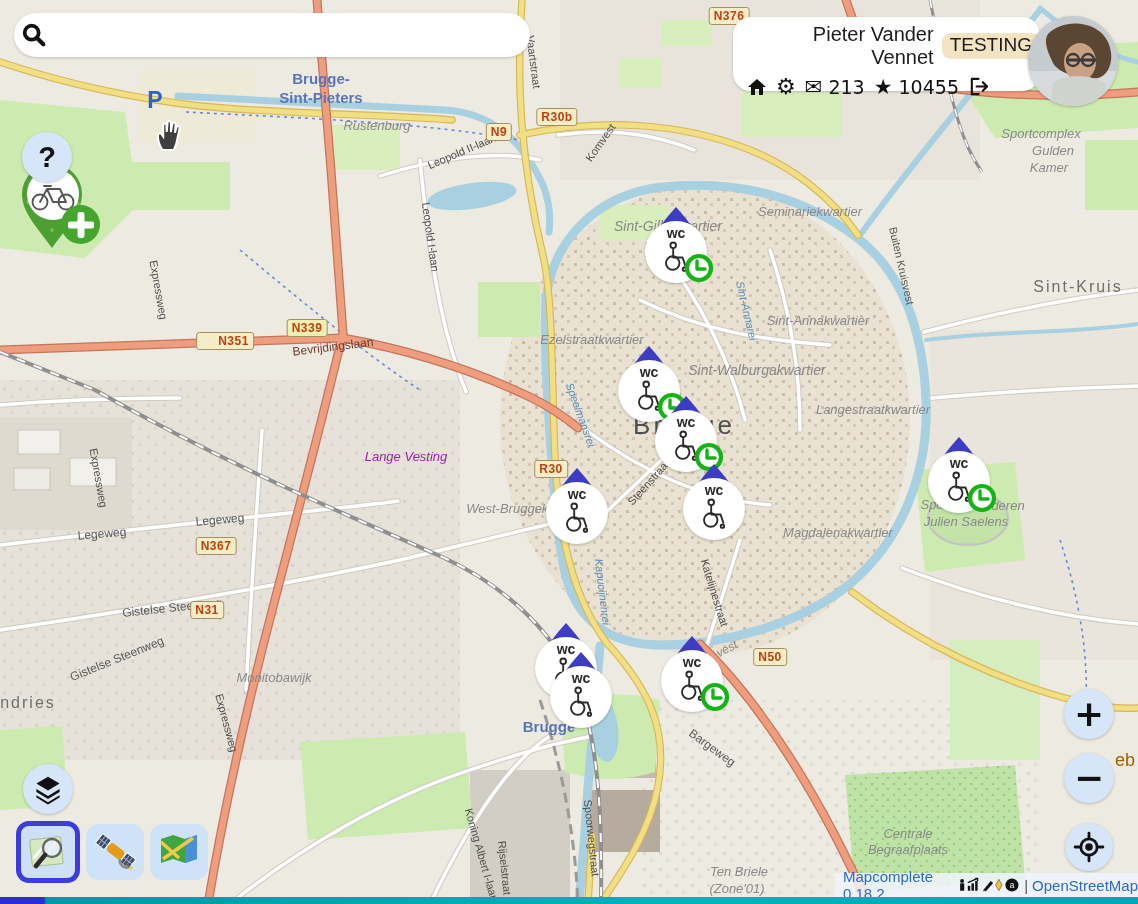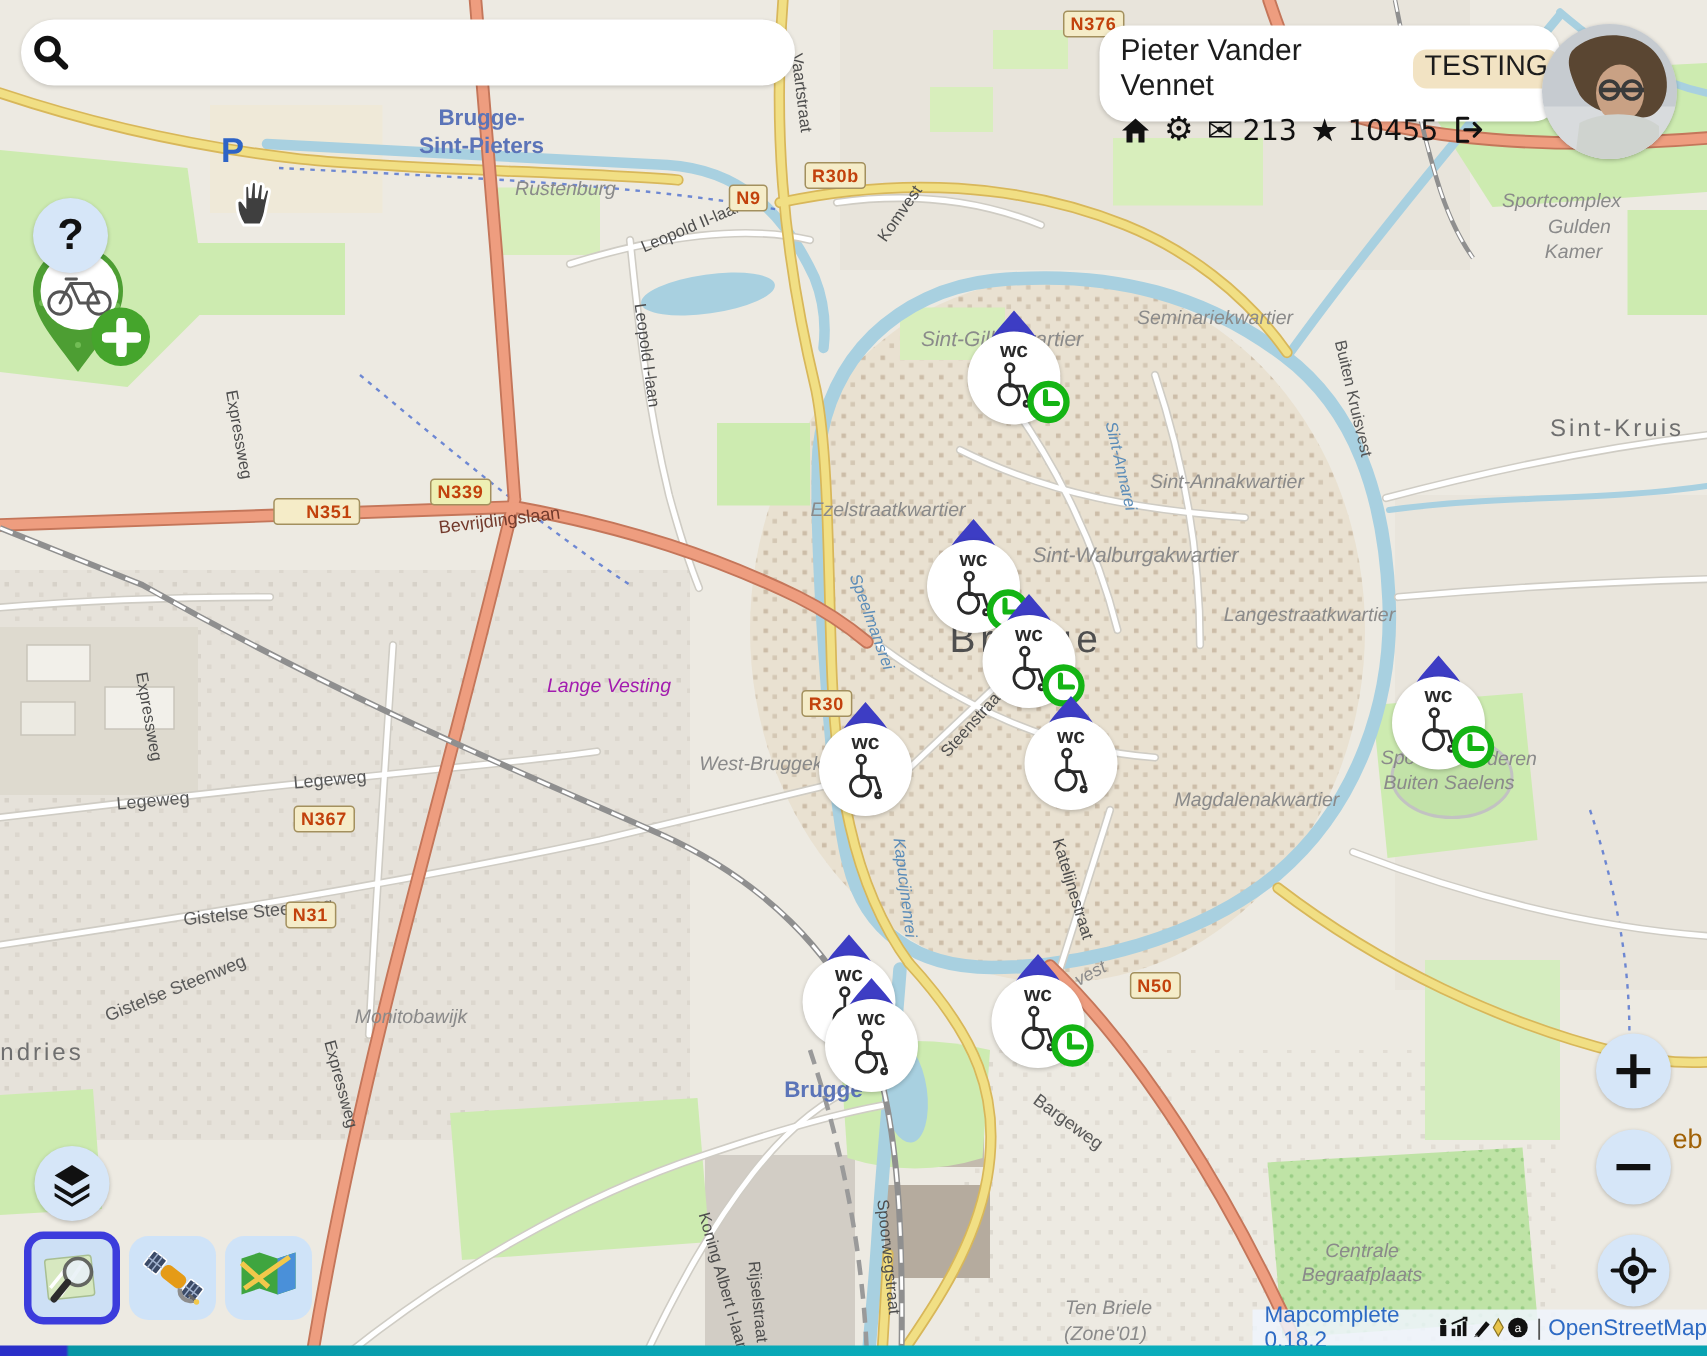--- a/index.html
+++ b/index.html
@@ -28,22 +28,22 @@
   .wc-marker.has-clock .clock-badge{display:block}
   
   .chrome{position:absolute;z-index:20;}
   .search-bar{left:14px;top:13px;width:516px;height:44px;background:#fff;border-radius:24px;
               display:flex;align-items:center;box-shadow:0 1px 3px rgba(0,0,0,.18);}
   .search-bar input{flex:1;border:0;outline:0;background:transparent;margin-left:18px;
               font-size:21px;color:#333;font-family:"Liberation Sans",sans-serif;}
   .search-bar input::placeholder{color:#a7a7a7;}
   .search-btn{width:40px;height:40px;border:0;background:transparent;cursor:pointer;
               display:flex;align-items:center;justify-content:center;margin-right:6px;}
-  .user-panel{left:733px;top:17px;width:307px;height:64px;background:#fff;border-radius:18px;
-              box-shadow:0 1px 3px rgba(0,0,0,.18);padding:6px 0 0 14px;box-sizing:border-box;}
+  .user-panel{left:733px;top:17px;width:307px;height:74px;background:#fff;border-radius:18px;
+              box-shadow:0 1px 3px rgba(0,0,0,.18);padding:6px 0 0 14px;box-sizing:border-box;text-align:right;}
   .user-row1{display:flex;align-items:center;gap:8px;font-size:20px;color:#1c1c1c;}
   .user-badge{background:#f2e3c3;border-radius:9px;padding:1px 8px 3px;font-size:19px;}
   .user-row2{display:flex;align-items:center;gap:9px;margin-top:5px;font-size:19px;color:#111;}
   .user-row2 .uicon{display:flex;align-items:center;cursor:pointer;font-family:"DejaVu Sans",sans-serif;}
   .avatar{position:absolute;left:1028px;top:16px;width:90px;height:90px;border-radius:50%;
           overflow:hidden;z-index:21;box-shadow:0 1px 3px rgba(0,0,0,.25);}
   .circle-btn{position:absolute;border-radius:50%;background:#d6e6f8;display:flex;align-items:center;
           justify-content:center;cursor:pointer;box-shadow:0 1px 3px rgba(0,0,0,.22);}
   .zoom-glyph{font-size:36px;font-weight:bold;color:#111;line-height:1;font-family:"DejaVu Sans",sans-serif;}
   .help-btn{left:22px;top:132px;width:50px;height:50px;font-size:29px;font-weight:bold;color:#111;}
@@ -249,21 +249,21 @@
       <span class="map-label" style="left: 158px; top: 290px; font-size: 11px; color: rgb(77, 77, 77); --r: 80deg;">Expressweg</span>
       <span class="map-label" style="left: 98px; top: 478px; font-size: 11px; color: rgb(77, 77, 77); --r: 80deg;">Expressweg</span>
       <span class="map-label" style="left: 226px; top: 723px; font-size: 11px; color: rgb(77, 77, 77); --r: 75deg;">Expressweg</span>
       <span class="map-label" style="left: 220px; top: 520px; font-size: 12px; color: rgb(89, 89, 89); --r: -5deg;">Legeweg</span>
       <span class="map-label" style="left: 102px; top: 534px; font-size: 12px; color: rgb(89, 89, 89); --r: -5deg;">Legeweg</span>
       <span class="map-label" style="left: 512px; top: 509px; font-size: 13px; color: rgb(138, 138, 138); font-style: italic;">West-Bruggekw</span>
       <span class="map-label" style="left: 649px; top: 483px; font-size: 11px; color: rgb(77, 77, 77); --r: -48deg;">Steenstraat</span>
       <span class="map-label" style="left: 838px; top: 533px; font-size: 13px; color: rgb(138, 138, 138); font-style: italic;">Magdalenakwartier</span>
       <span class="map-label" style="left: 936px; top: 505px; font-size: 13px; color: rgb(138, 138, 138); font-style: italic;">Sport</span>
       <span class="map-label" style="left: 1008px; top: 506px; font-size: 13px; color: rgb(138, 138, 138); font-style: italic;">deren</span>
-      <span class="map-label" style="left: 966px; top: 522px; font-size: 13px; color: rgb(138, 138, 138); font-style: italic;">Buiten Saelens</span>
+      <span class="map-label" style="left: 966px; top: 522px; font-size: 13px; color: rgb(138, 138, 138); font-style: italic;">Julien Saelens</span>
       <span class="map-label" style="left: 714px; top: 593px; font-size: 11px; color: rgb(77, 77, 77); --r: 73deg;">Katelijnestraat</span>
       <span class="map-label" style="left: 602px; top: 592px; font-size: 11px; color: rgb(91, 140, 184); font-style: italic; --r: 83deg;">Kapucijnenrei</span>
       <span class="map-label" style="left: 172px; top: 608px; font-size: 12px; color: rgb(89, 89, 89); --r: -6deg;">Gistelse Steenweg</span>
       <span class="map-label" style="left: 117px; top: 659px; font-size: 12px; color: rgb(89, 89, 89); --r: -22deg;">Gistelse Steenweg</span>
       <span class="map-label" style="left: 274px; top: 678px; font-size: 13px; color: rgb(138, 138, 138); font-style: italic;">Monitobawijk</span>
       <span class="map-label" style="left: 28px; top: 703px; font-size: 16px; color: rgb(111, 111, 111); letter-spacing: 2px;">ndries</span>
       <span class="map-label" style="left: 1125px; top: 760px; font-size: 18px; color: #a16207;">eb</span>
       <span class="map-label" style="left: 727px; top: 649px; font-size: 12px; color: rgb(138, 138, 138); font-style: italic; --r: -28deg;">vest</span>
       <span class="map-label" style="left: 549px; top: 727px; font-size: 15px; color: rgb(91, 116, 184); font-weight: bold;">Brugge</span>
       <span class="map-label" style="left: 712px; top: 748px; font-size: 12px; color: rgb(89, 89, 89); --r: 36deg;">Bargeweg</span>
@@ -271,21 +271,21 @@
       <span class="map-label" style="left: 504px; top: 868px; font-size: 11px; color: rgb(77, 77, 77); --r: 84deg;">Rijselstraat</span>
       <span class="map-label" style="left: 591px; top: 838px; font-size: 11px; color: rgb(77, 77, 77); --r: 84deg;">Spoorwegstraat</span>
       <span class="map-label" style="left: 908px; top: 834px; font-size: 13px; color: rgb(138, 138, 138); font-style: italic;">Centrale</span>
       <span class="map-label" style="left: 908px; top: 850px; font-size: 13px; color: rgb(138, 138, 138); font-style: italic;">Begraafplaats</span>
       <span class="map-label" style="left: 739px; top: 872px; font-size: 13px; color: rgb(138, 138, 138); font-style: italic;">Ten Briele</span>
       <span class="map-label" style="left: 737px; top: 889px; font-size: 13px; color: rgb(138, 138, 138); font-style: italic;">(Zone'01)</span>
       <span class="shield" style="left: 729px; top: 16px;">N376</span>
       <span class="shield" style="left: 557px; top: 117px;">R30b</span>
       <span class="shield" style="left: 499px; top: 132px;">N9</span>
       <span class="shield" style="left: 307px; top: 328px; background: rgb(238, 240, 180);">N339</span>
-      <span class="shield" style="left: 211px; top: 341px; padding-left: 21px;">N351</span>
+      <span class="shield" style="left: 225px; top: 341px; padding-left: 21px;">N351</span>
       <span class="shield" style="left: 551px; top: 469px;">R30</span>
       <span class="shield" style="left: 216px; top: 546px;">N367</span>
       <span class="shield" style="left: 207px; top: 610px;">N31</span>
       <span class="shield" style="left: 770px; top: 657px;">N50</span>
     </div>
 
   <div id="marker-layer">
       <div class="wc-marker has-clock" style="left: 676px; top: 252px;">
       <svg class="pin-sel" viewBox="0 0 64 64">
         <path d="M32,3 C21,16 13,23 13,35 a19,19 0 0 0 38,0 C51,23 43,16 32,3 Z" fill="#3d3dc4"></path>

